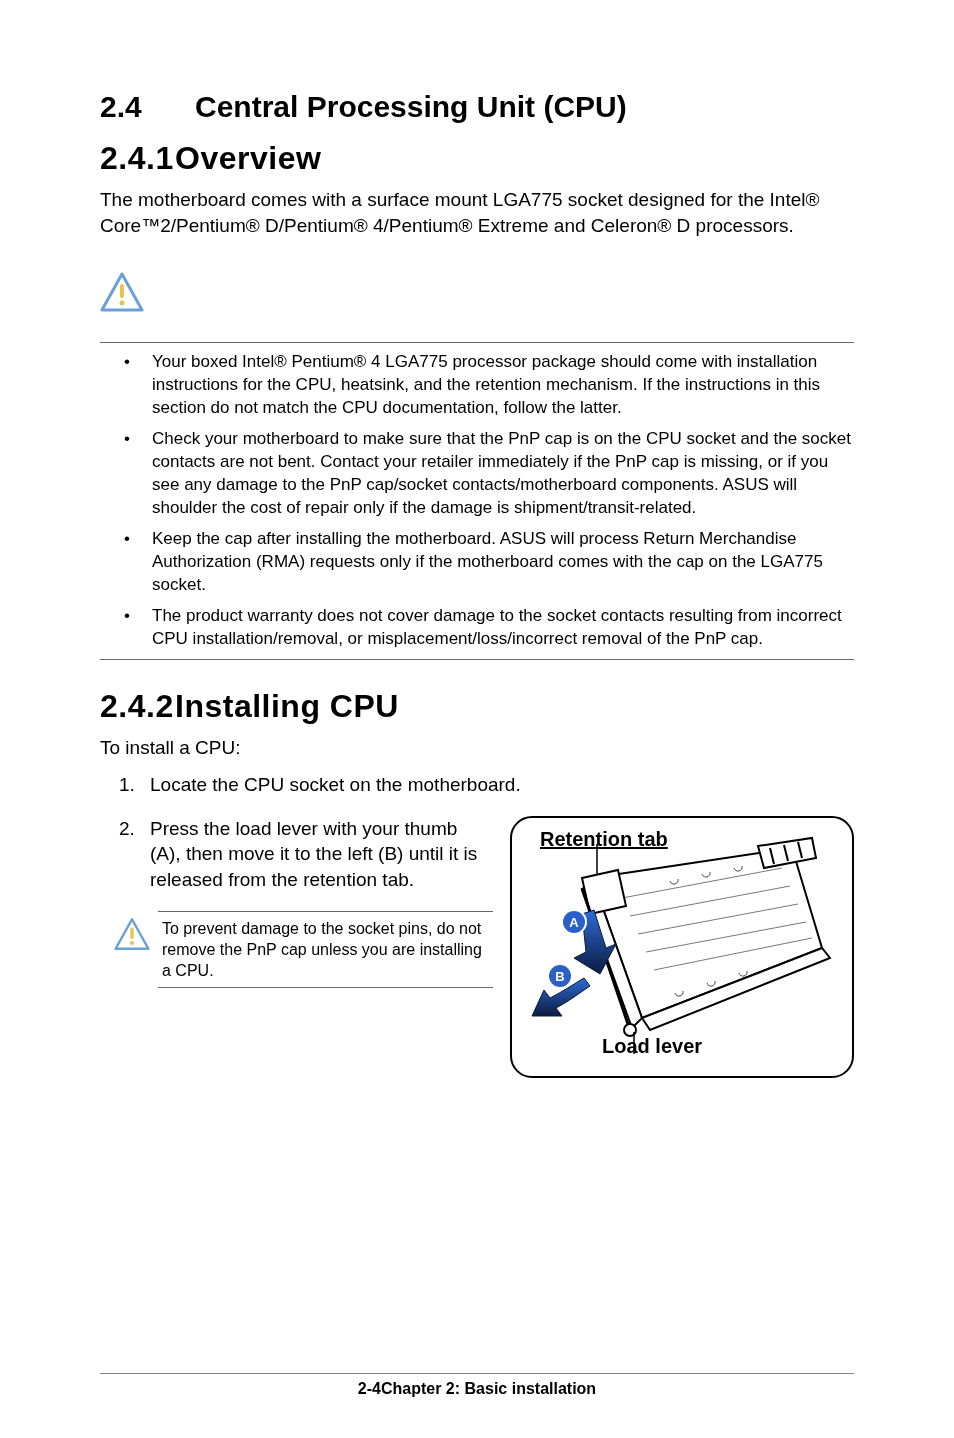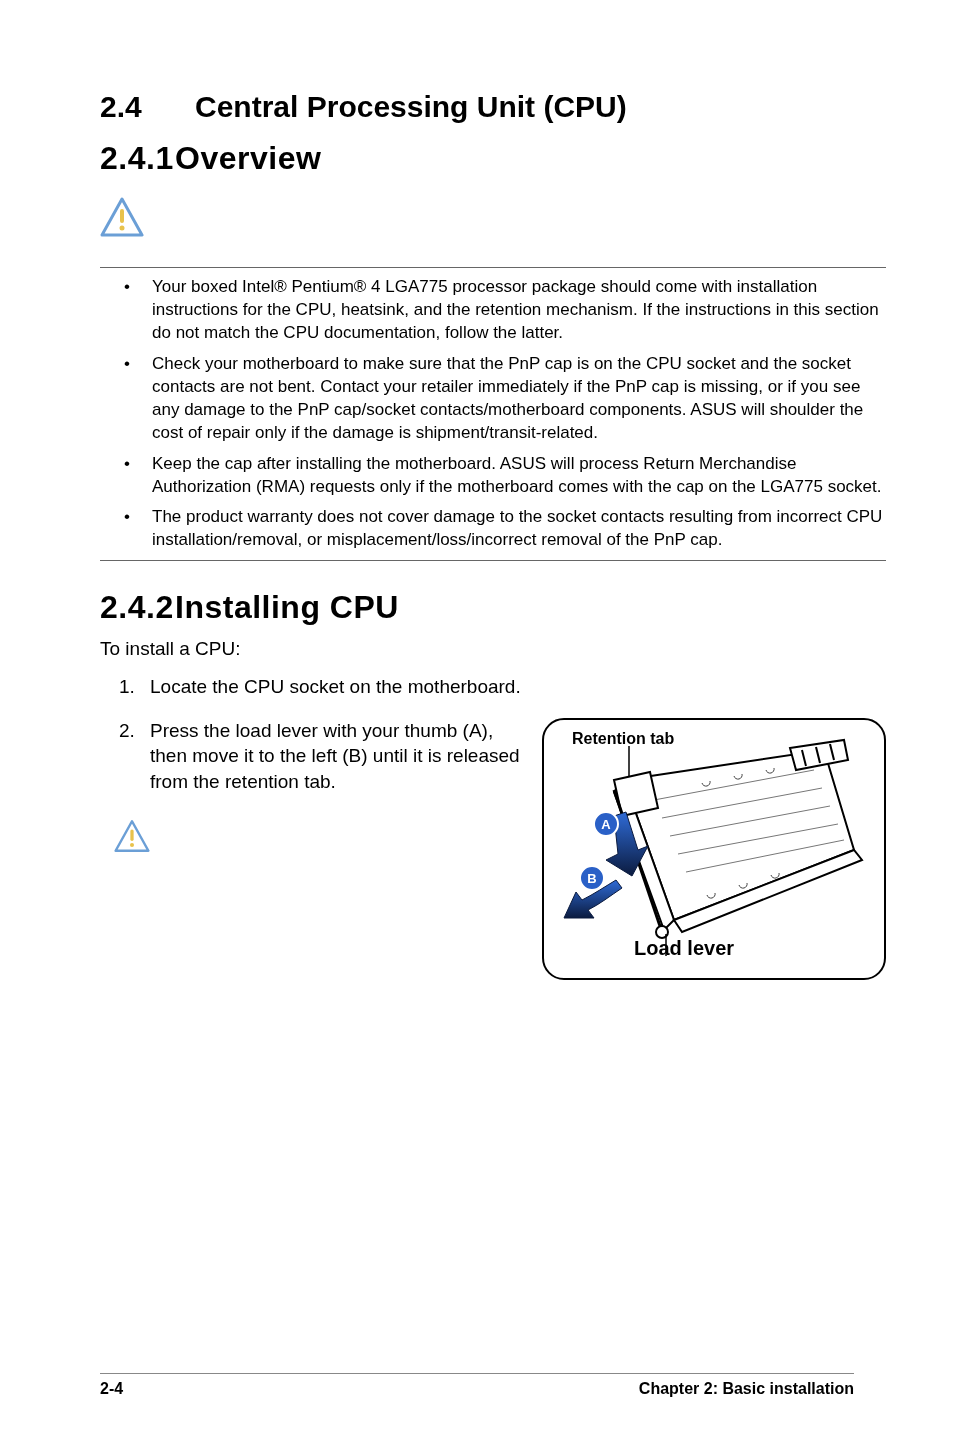--- a/index.html
+++ b/index.html
@@ -4,21 +4,21 @@
 <style>
   body {
     margin: 0;
     padding: 0;
     font-family: Arial, Helvetica, sans-serif;
     background: #fff;
     color: #000;
     width: 954px;
   }
   .page {
-    padding: 90px 68px 50px 100px;
+    padding: 90px 100px 50px 100px;
     box-sizing: border-box;
     position: relative;
     min-height: 1438px;
   }
   h1.main-title {
     font-size: 30px;
     font-weight: bold;
     margin: 0 0 16px 0;
     font-family: Verdana, Arial, sans-serif;
   }
@@ -126,60 +126,62 @@
     border-radius: 22px;
     height: 258px;
     position: relative;
     background: #fff;
     overflow: hidden;
   }
   .fig-label-top {
     position: absolute;
     top: 8px;
     left: 28px;
-    font-size: 16px;
+    font-size: 20px;
     font-weight: bold;
     font-family: "Trebuchet MS", Arial, sans-serif;
+    text-decoration: underline;
   }
   .fig-label-bottom {
     position: absolute;
     bottom: 16px;
     left: 90px;
     font-size: 20px;
     font-weight: bold;
     font-family: "Trebuchet MS", Arial, sans-serif;
   }
   .footer {
     position: absolute;
     bottom: 40px;
     left: 100px;
     right: 100px;
     border-top: 1px solid #888;
     display: flex;
-    justify-content: space-between;
+    justify-content: center;
     padding-top: 6px;
     font-family: "Trebuchet MS", Arial, sans-serif;
     font-size: 16px;
     font-weight: bold;
   }
   .pencil-icon { width: 44px; height: 30px; }
 </style>
 </head>
 <body>
 
 <div class="page">
 
   <h1 class="main-title">
     <span class="num">2.4</span><span>Central Processing Unit (CPU)</span>
   </h1>
 
   <h2 class="section-title">
     <span class="num">2.4.1</span><span>Overview</span>
   </h2>
 
+  <p class="body-text">The motherboard comes with a surface mount LGA775 socket designed for the Intel® Core™2/Pentium® D/Pentium® 4/Pentium® Extreme and Celeron®  D processors.</p>
 
   <div class="callout">
     <div class="icon-col">
       <svg class="icon-triangle" viewBox="0 0 44 40">
         <path d="M22 2 L42 38 L2 38 Z" fill="none" stroke="#6b9fd6" stroke-width="3" stroke-linejoin="round"></path>
         <rect x="20" y="12" width="4" height="14" rx="2" fill="#e8c24b"></rect>
         <circle cx="22" cy="31" r="2.5" fill="#e8c24b"></circle>
       </svg>
     </div>
     <div class="content-col">
@@ -210,20 +212,21 @@
           <span>Press the load lever with your thumb (A), then move it to the left (B) until it is released from the retention tab.</span>
 
           <div class="inline-callout">
             <div class="ic-icon">
               <svg class="icon-triangle" style="width:36px;height:34px" viewBox="0 0 44 40">
                 <path d="M22 2 L42 38 L2 38 Z" fill="none" stroke="#6b9fd6" stroke-width="3" stroke-linejoin="round"></path>
                 <rect x="20" y="12" width="4" height="14" rx="2" fill="#e8c24b"></rect>
                 <circle cx="22" cy="31" r="2.5" fill="#e8c24b"></circle>
               </svg>
             </div>
+            <div class="ic-text">To prevent damage to the socket pins, do not remove the PnP cap unless you are installing a CPU.</div>
           </div>
         </div>
         <div class="fig-side">
           <div class="figure-socket">
             <div class="fig-label-top">Retention tab</div>
             <svg viewBox="0 0 340 258" width="340" height="258">
 
               <line x1="85" y1="26" x2="85" y2="66" stroke="#000" stroke-width="1.5"></line>
 
               <g stroke="#000" stroke-width="2" fill="#fff">

